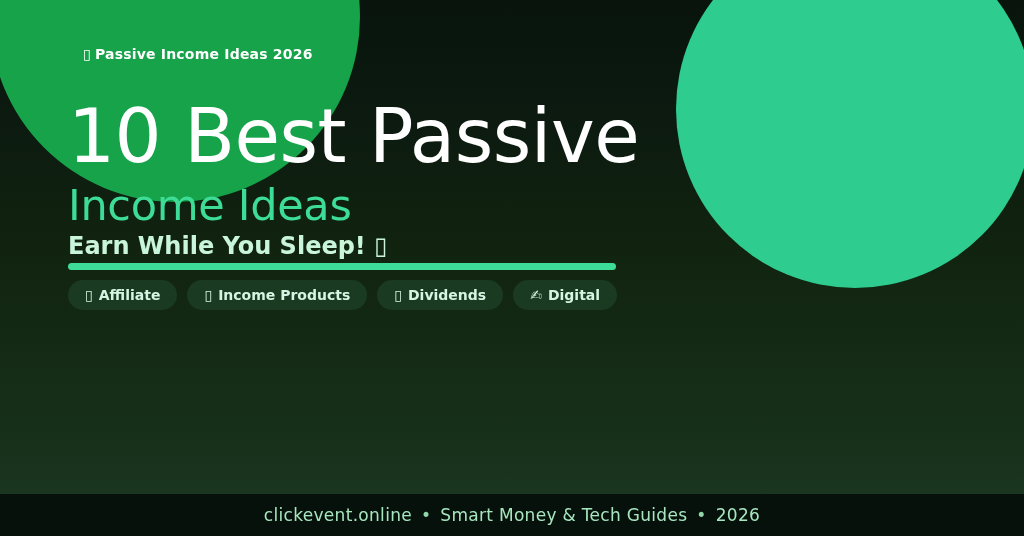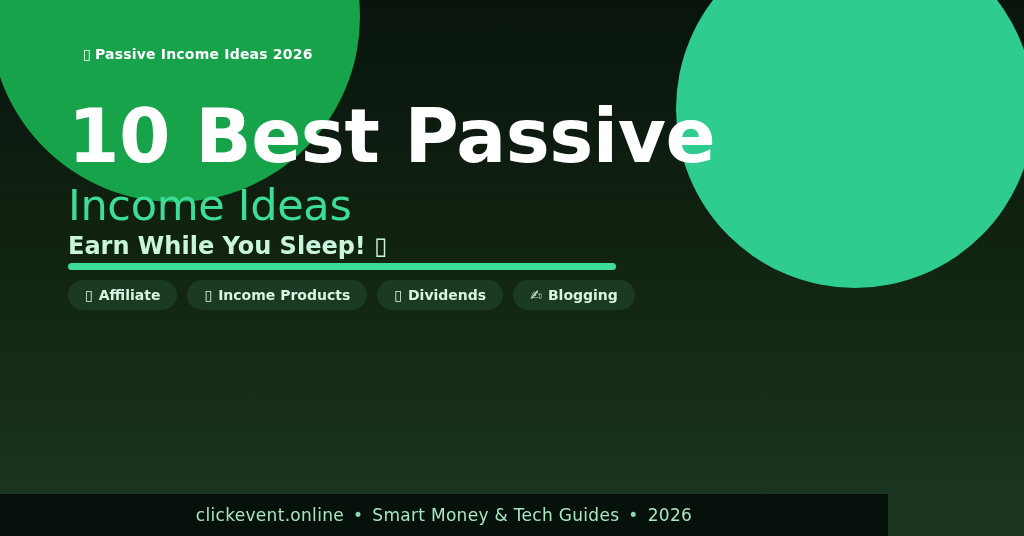--- a/index.html
+++ b/index.html
@@ -64,21 +64,21 @@
   #eyebrow .tofu {
     display: inline-block;
     margin-right: 4px;
   }
 
   #headline {
     position: absolute;
     left: 0;
     top: 93px;
     font-size: 74px;
-    font-weight: 700;
+    font-weight: 400;
     line-height: 86px;
     color: #ffffff;
     letter-spacing: -0.5px;
     white-space: nowrap;
   }
 
   #subheadline {
     position: absolute;
     left: 0;
     top: 180px;
@@ -136,21 +136,21 @@
     font-size: 14px;
     line-height: 1;
     color: #d6f5e2;
   }
 
   
   #footer {
     position: absolute;
     left: 0;
     bottom: 0;
-    width: 888px;
+    width: 1024px;
     height: 42px;
     background: #05110a;
     display: flex;
     align-items: center;
     justify-content: center;
   }
   #footer-text {
     font-size: 17px;
     color: #a8e6c0;
     letter-spacing: 0.3px;
@@ -195,21 +195,21 @@
         <span>Income Products</span>
       </div>
 
       <div class="pill">
         <span class="glyph">▯</span>
         <span>Dividends</span>
       </div>
 
       <div class="pill">
         <span class="glyph">✍</span>
-        <span>Blogging</span>
+        <span>Digital</span>
       </div>
 
     </div>
   </div>
 
   <div id="footer">
     <div id="footer-text">
       <span>clickevent.online</span><span class="sep">•</span><span>Smart Money &amp; Tech Guides</span><span class="sep">•</span><span>2026</span>
     </div>
   </div>

